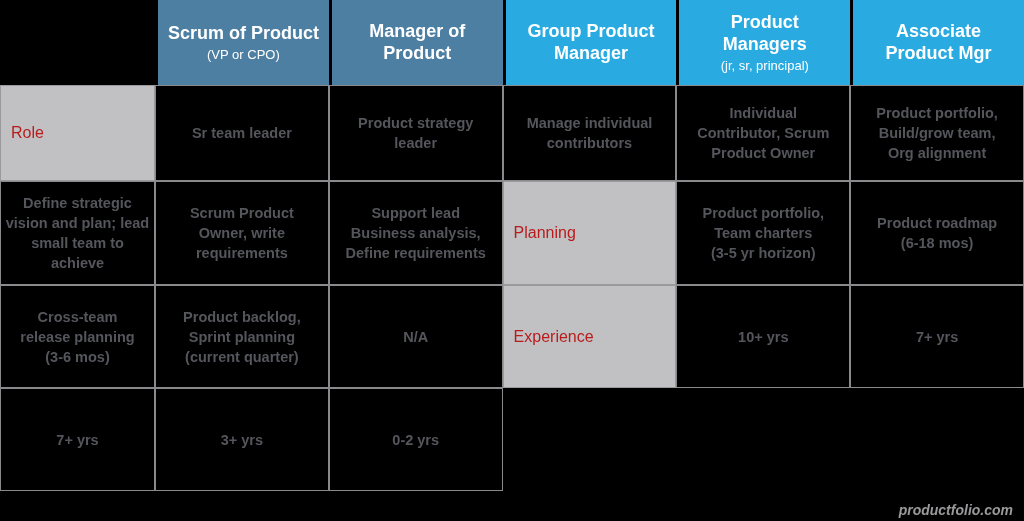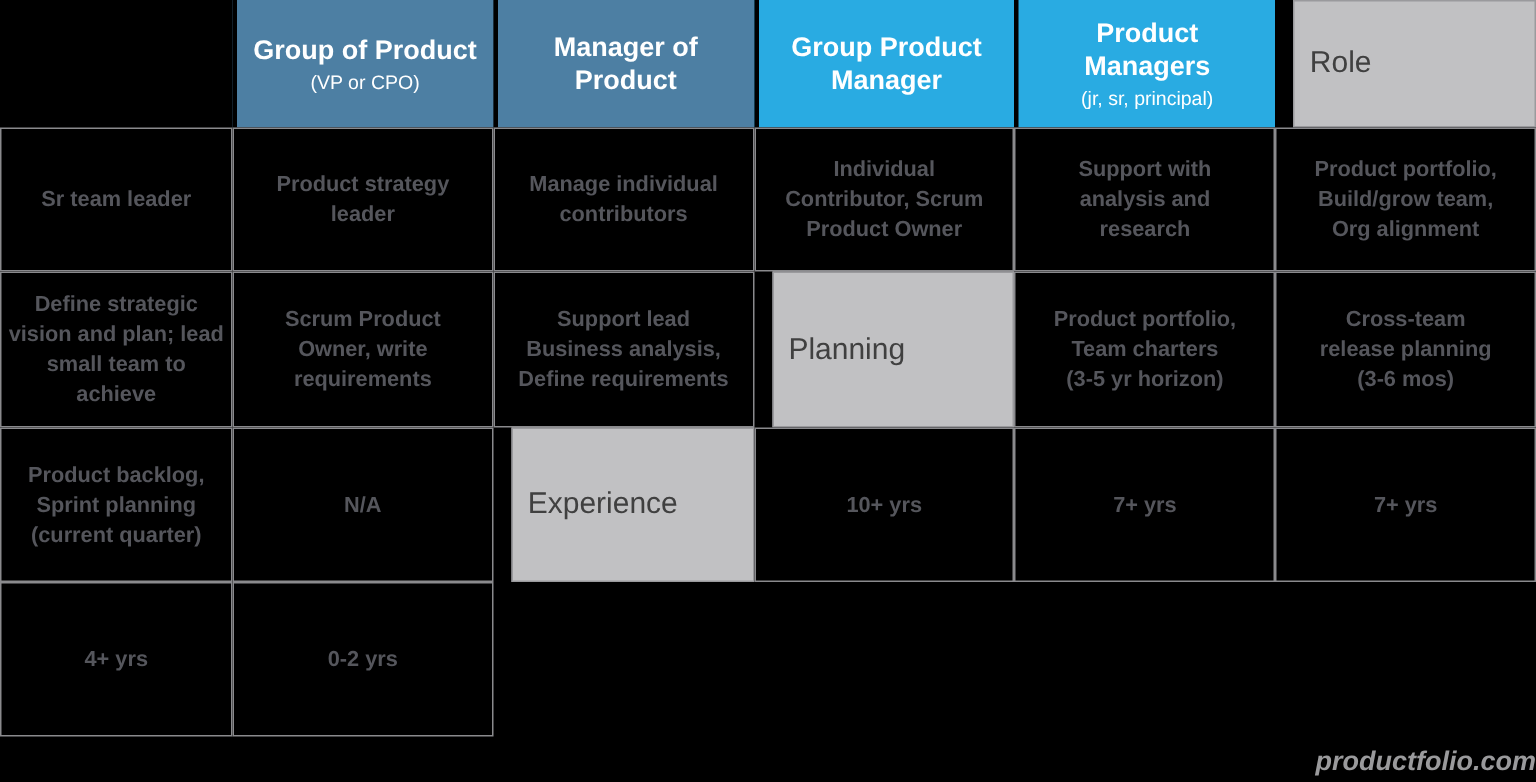--- a/index.html
+++ b/index.html
@@ -19,105 +19,109 @@
     display:flex; flex-direction:column; align-items:center; justify-content:center;
     text-align:center; color:#ffffff; border-left:3px solid #000000;
     padding:2px 6px; box-sizing:border-box;
   }
   .head.steel { background:#4D7FA3; }
   .head.cyan  { background:#29ABE2; }
   .head .title { font-size:18px; font-weight:bold; line-height:1.22; white-space:pre-line; }
   .head .sub   { font-size:13px; margin-top:2px; }
   .head .sub:empty { display:none; }
   .rowlabel {
-    background:#C1C1C3; color:#404040; font-size:20px;
+    background:#C1C1C3; color:#b91c1c; font-size:16px;
     display:flex; align-items:center; padding-left:10px;
-    border:1px solid #9A9A9D; box-sizing:border-box;margin-left:12px;
+    border:1px solid #9A9A9D; box-sizing:border-box;
   }
   .cell {
     background:#000000; color:#55565C; font-weight:bold;
     font-size:14.5px; line-height:1.38;
     display:flex; align-items:center; justify-content:center;
     text-align:center; white-space:pre-line;
     border:1px solid #8A8A8D; box-sizing:border-box; padding:2px 4px;
   }
   .watermark {
-    position:absolute; right:0; bottom:3px;
-    color:#9A9A9C; font-size:18px; font-style:italic; font-weight:bold;
+    position:absolute; right:11px; bottom:3px;
+    color:#9A9A9C; font-size:14px; font-style:italic; font-weight:bold;
   }
 </style>
 </head>
 <body>
 
 <div class="screen">
   <div class="table">
 
     <div class="corner"></div>
 
     <div class="head steel">
-      <span class="title">Group of Product</span>
+      <span class="title">Scrum of Product</span>
       <span class="sub">(VP or CPO)</span>
     </div>
     <div class="head steel">
       <span class="title">Manager of
 Product</span>
 
     </div>
     <div class="head cyan">
       <span class="title">Group Product
 Manager</span>
 
     </div>
     <div class="head cyan">
       <span class="title">Product
 Managers</span>
       <span class="sub">(jr, sr, principal)</span>
     </div>
+    <div class="head cyan">
+      <span class="title">Associate
+Product Mgr</span>
+
+    </div>
 
     <div class="rowlabel">Role</div>
     <div class="cell">Sr team leader</div>
     <div class="cell">Product strategy
 leader</div>
     <div class="cell">Manage individual
 contributors</div>
     <div class="cell">Individual
 Contributor, Scrum
 Product Owner</div>
-    <div class="cell">Support with
-analysis and
-research</div>
 
     <div class="cell">Product portfolio,
 Build/grow team,
 Org alignment</div>
     <div class="cell">Define strategic
 vision and plan; lead
 small team to achieve</div>
     <div class="cell">Scrum Product
 Owner, write
 requirements</div>
     <div class="cell">Support lead
 Business analysis,
 Define requirements</div>
 
     <div class="rowlabel">Planning</div>
     <div class="cell">Product portfolio,
 Team charters
 (3-5 yr horizon)</div>
+    <div class="cell">Product roadmap
+(6-18 mos)</div>
     <div class="cell">Cross-team
 release planning
 (3-6 mos)</div>
     <div class="cell">Product backlog,
 Sprint planning
 (current quarter)</div>
     <div class="cell">N/A</div>
 
     <div class="rowlabel">Experience</div>
     <div class="cell">10+ yrs</div>
     <div class="cell">7+ yrs</div>
     <div class="cell">7+ yrs</div>
-    <div class="cell">4+ yrs</div>
+    <div class="cell">3+ yrs</div>
     <div class="cell">0-2 yrs</div>
 
   </div>
 
   <div class="watermark">productfolio.com</div>
 </div>
 
 </body></html>

